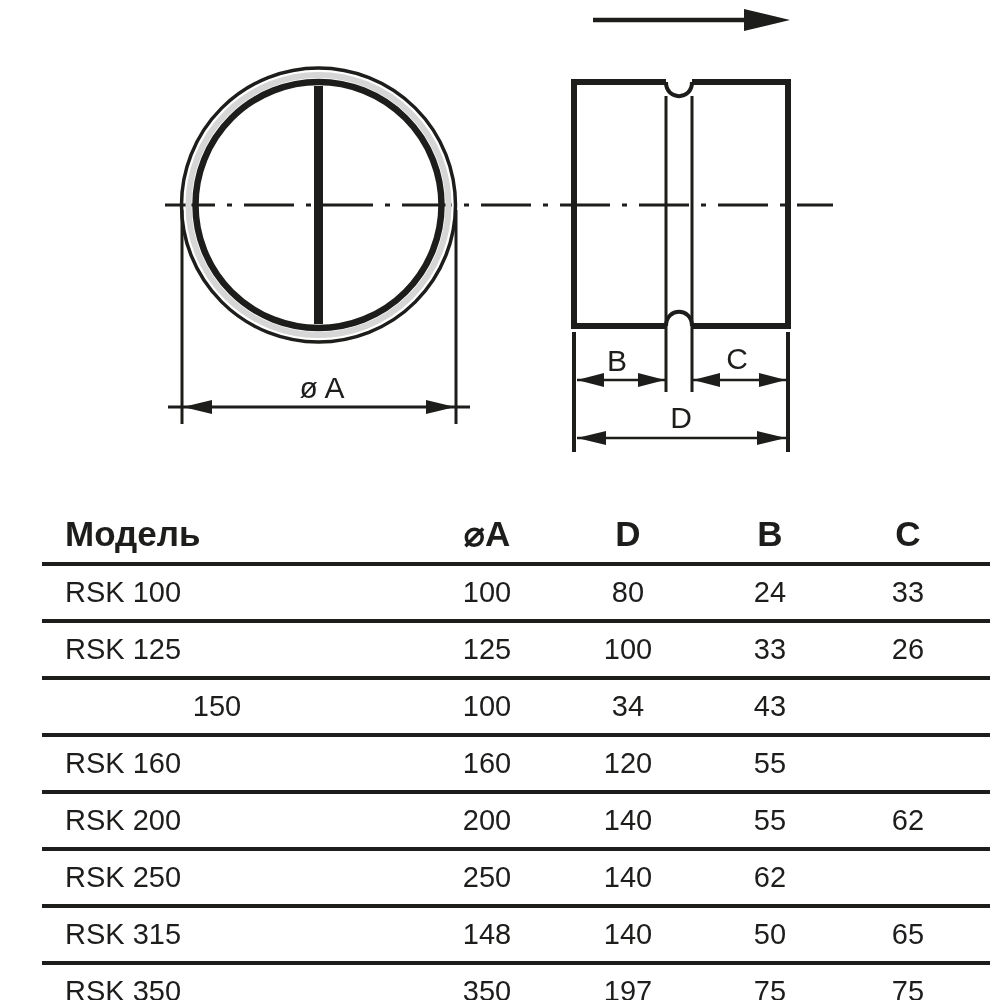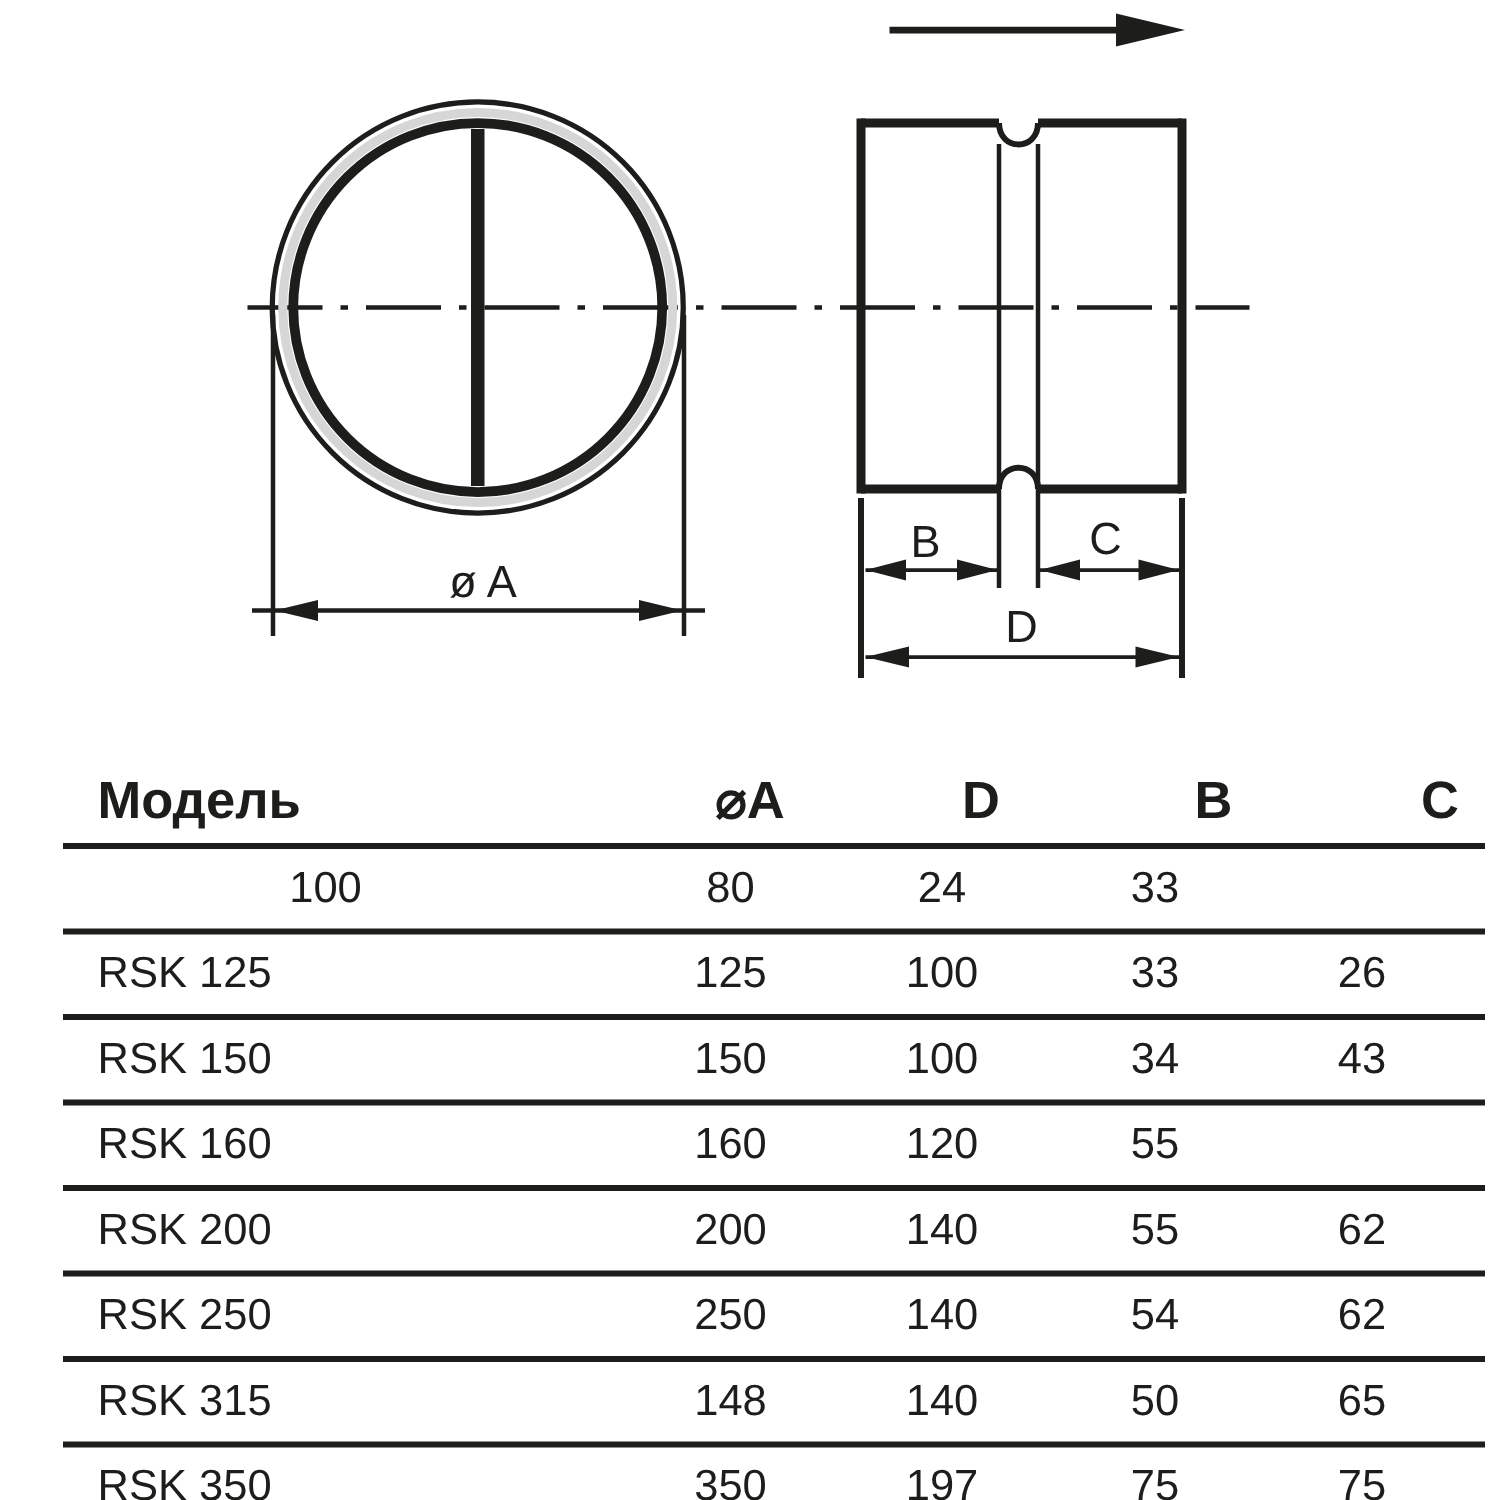--- a/index.html
+++ b/index.html
@@ -11,21 +11,21 @@
   .dimtext{font-family:"Liberation Sans", sans-serif;font-size:30px;fill:#1d1d1b;}
   
   #spec-table{position:absolute;left:42px;top:505px;width:948px;}
   .t-row{
     display:grid;
     grid-template-columns:350px 190px 92px 192px 84px auto;
     align-items:center;
     height:53px;
     border-bottom:4px solid #1d1d1b;
   }
-  .t-row.head{height:57px;gap:13px;}
+  .t-row.head{height:57px;}
   .cell{font-size:29px;line-height:1;}
   .cell.model{padding-left:23px;text-align:left;}
   .cell.num{text-align:center;}
   .head .cell{font-weight:bold;font-size:35px;}
 </style>
 </head>
 <body>
 
 <div id="stage">
 
@@ -102,38 +102,38 @@
     <div class="t-row head">
       <div class="cell model">Модель</div>
       <div class="cell num">⌀A</div>
       <div class="cell num">D</div>
       <div class="cell num">B</div>
       <div class="cell num">C</div>
       <div class="cell"></div>
     </div>
 
     <div class="t-row">
+      <div class="cell model">RSK 100</div>
       <div class="cell num">100</div>
       <div class="cell num">80</div>
       <div class="cell num">24</div>
       <div class="cell num">33</div>
       <div class="cell"></div>
     </div>
 
     <div class="t-row">
       <div class="cell model">RSK 125</div>
       <div class="cell num">125</div>
       <div class="cell num">100</div>
       <div class="cell num">33</div>
       <div class="cell num">26</div>
       <div class="cell"></div>
     </div>
 
     <div class="t-row">
-      <div class="cell model">RSK 150</div>
       <div class="cell num">150</div>
       <div class="cell num">100</div>
       <div class="cell num">34</div>
       <div class="cell num">43</div>
       <div class="cell"></div>
     </div>
 
     <div class="t-row">
       <div class="cell model">RSK 160</div>
       <div class="cell num">160</div>
@@ -148,21 +148,20 @@
       <div class="cell num">140</div>
       <div class="cell num">55</div>
       <div class="cell num">62</div>
       <div class="cell"></div>
     </div>
 
     <div class="t-row">
       <div class="cell model">RSK 250</div>
       <div class="cell num">250</div>
       <div class="cell num">140</div>
-      <div class="cell num">54</div>
       <div class="cell num">62</div>
       <div class="cell"></div>
     </div>
 
     <div class="t-row">
       <div class="cell model">RSK 315</div>
       <div class="cell num">148</div>
       <div class="cell num">140</div>
       <div class="cell num">50</div>
       <div class="cell num">65</div>

